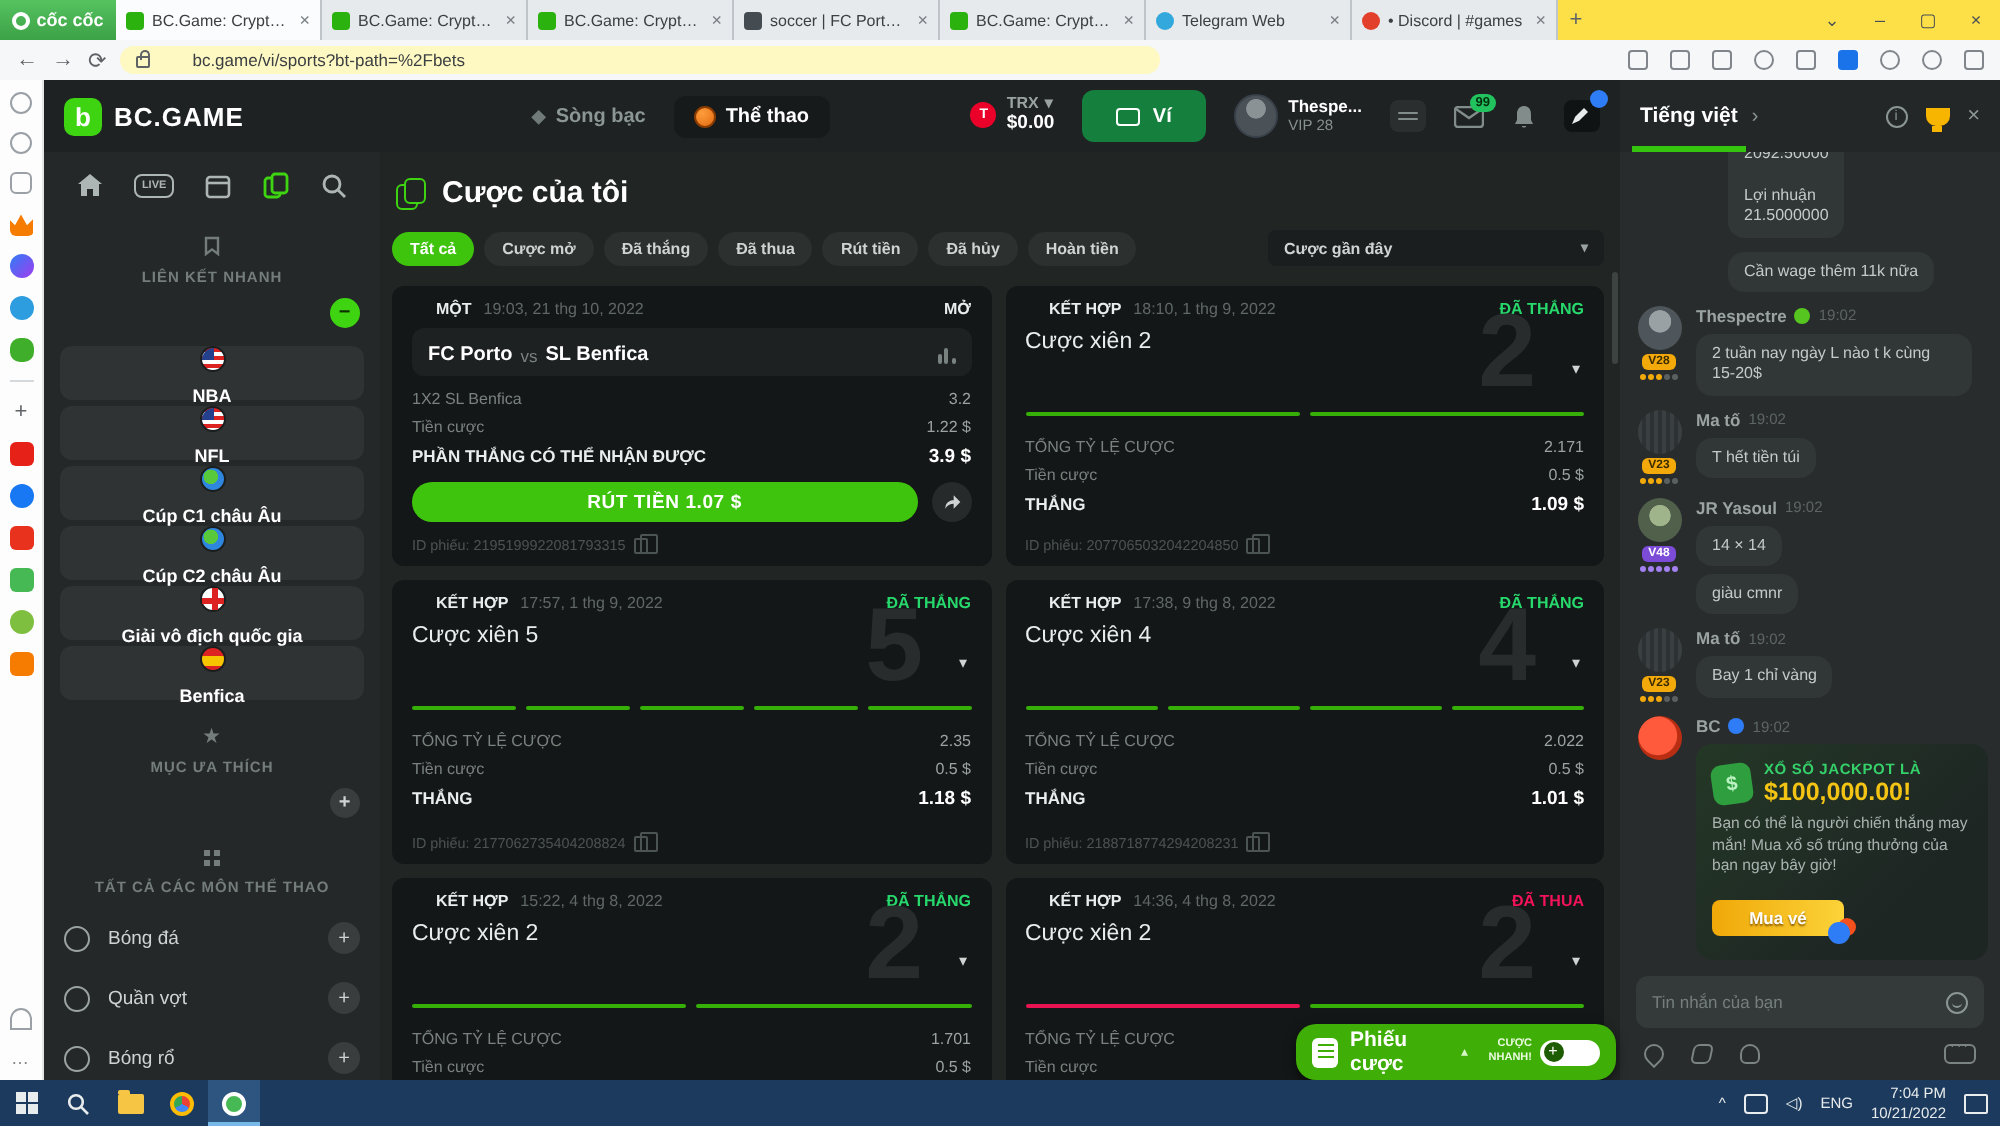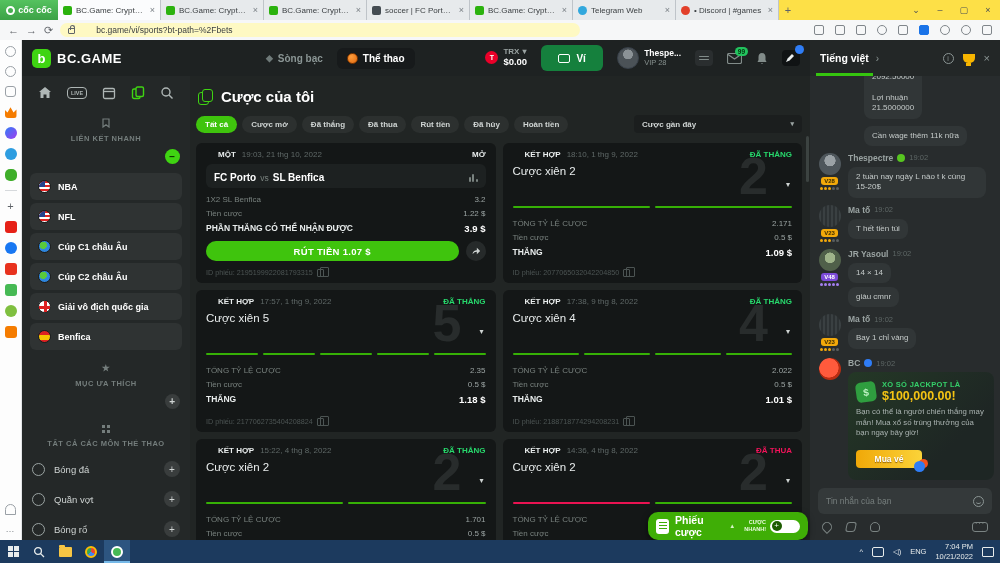--- a/index.html
+++ b/index.html
@@ -122,21 +122,21 @@
   .tool.kb:after{content:"···";position:absolute;top:-3px;left:2px;color:#7b8483;font-size:7px;letter-spacing:1px;}
 
   
   #sidebar{position:absolute;left:22px;top:36px;width:168px;height:464px;background:#242828;overflow:hidden;}
   #topicons{display:flex;align-items:center;justify-content:space-between;padding:10px 16px 8px;}
   .tico{width:14px;height:14px;color:#aeb6b5;}
   .live-pill{border:1.4px solid #aeb6b5;border-radius:4px;color:#aeb6b5;font-size:5.5px;font-weight:bold;padding:2px 3px;}
   .sec-head{display:flex;align-items:center;gap:6px;padding:10px 10px 6px;color:#747d7c;font-size:7.5px;font-weight:bold;letter-spacing:.5px;flex-direction:column;}
   .sec-head .ctl{margin-left:auto;width:15px;height:15px;border-radius:50%;background:#3fd412;color:#0c3000;font-weight:bold;font-size:10px;display:flex;align-items:center;justify-content:center;}
   .sec-head .ctl.dark{background:#393d3d;color:#cfd4d3;}
-  .qitem{margin:3px 8px;height:27px;background:#2f3333;border-radius:6px;display:flex;align-items:center;gap:7px;padding:0 8px;color:#fff;font-size:9px;font-weight:bold;}
+  .qitem{margin:3px 8px;height:27px;background:#2f3333;border-radius:6px;display:flex;align-items:center;gap:7px;padding:0 8px;color:#fff;font-size:9px;font-weight:bold;flex-direction:column;}
   .flag{width:13px;height:13px;border-radius:50%;flex:none;border:1px solid #1b1e1e;}
   .flag.us{background:linear-gradient(180deg,#d22 0 2px,#fff 2px 4px,#d22 4px 6px,#fff 6px 8px,#d22 8px 10px,#fff 10px 12px,#d22 12px);position:relative;}
   .flag.us:after{content:"";position:absolute;left:0;top:0;width:6px;height:6px;background:#24408c;border-radius:6px 0 0 0;}
   .flag.globe{background:radial-gradient(circle at 40% 40%,#59c93c 38%,#2e86de 40%);}
   .flag.eng{background:#fff;position:relative;}
   .flag.eng:before{content:"";position:absolute;left:5px;top:0;width:3px;height:100%;background:#d22;}
   .flag.eng:after{content:"";position:absolute;top:5px;left:0;width:100%;height:3px;background:#d22;}
   .flag.esp{background:linear-gradient(180deg,#d22 0 4px,#f6c500 4px 9px,#d22 9px);}
   .sprow{display:flex;align-items:center;gap:9px;padding:0 10px;height:30px;color:#cfd4d3;font-size:9.5px;}
   .sprow .plus{margin-left:auto;width:16px;height:16px;border-radius:50%;background:#393d3d;color:#cfd4d3;font-size:10px;display:flex;align-items:center;justify-content:center;}

